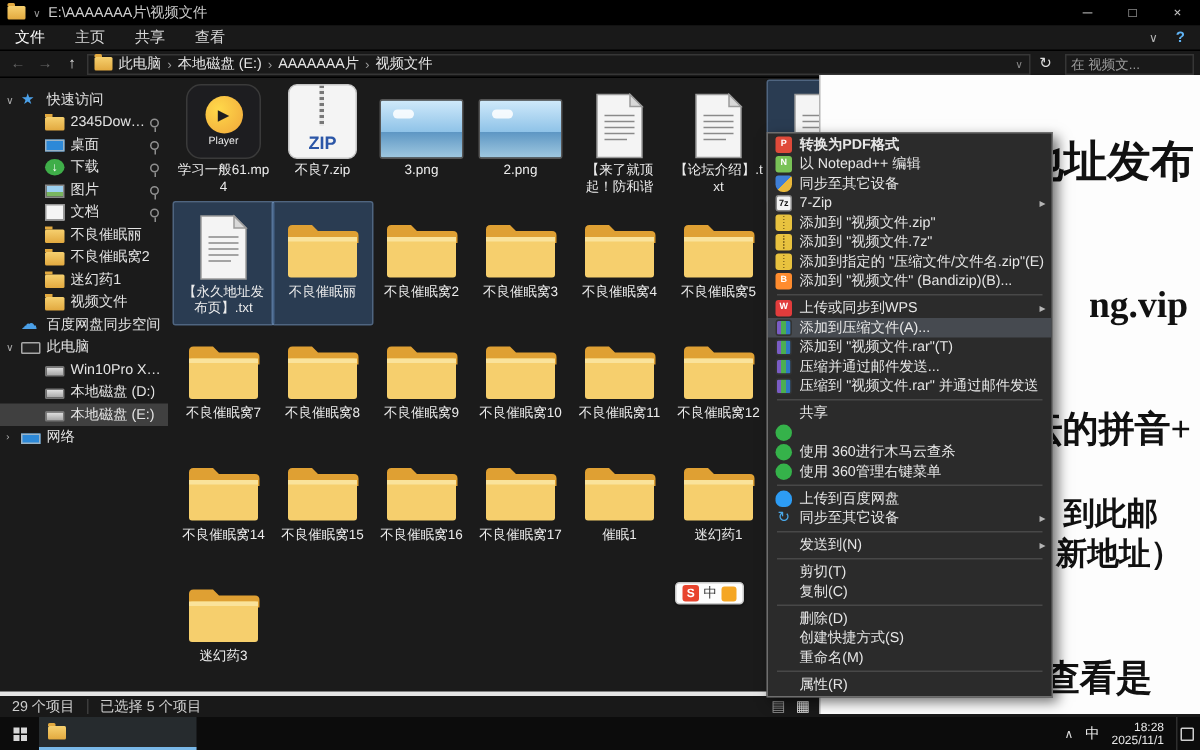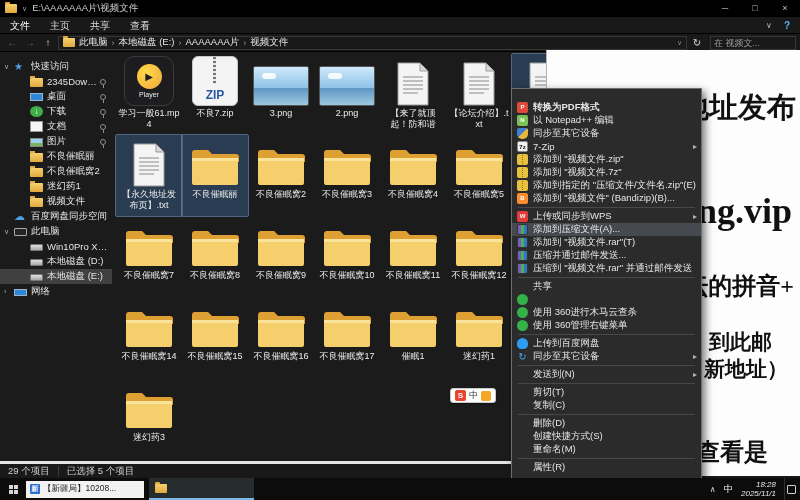--- a/index.html
+++ b/index.html
@@ -74,34 +74,34 @@
 
   .statusbar{height:17px;flex:0 0 17px;background:#191919;border-top:3px solid #e5e5e5;display:flex;align-items:center;gap:8px;padding:0 8px;color:#cfcfcf;font-size:9.5px;}
   .sb-div{width:1px;height:10px;background:#3c3c3c;}
   .view-toggles{margin-left:auto;display:flex;gap:7px;color:#9a9a9a;font-size:10px;padding-right:252px;}
   .view-toggles .active{color:#e8e8e8;}
 
   
   .overlay-doc{position:absolute;left:546px;top:50px;width:254px;height:426px;background:#fdfdfd;z-index:4;border-left:1px solid #b5b5b5;}
   .odl{position:absolute;color:#111;font-family:"Liberation Serif",serif;font-weight:700;white-space:nowrap;}
   .odl:nth-of-type(1){top:38px;right:4px;font-size:29px;}
-  .odl:nth-of-type(2){top:140px;right:8px;font-size:36px;text-align:center;}
+  .odl:nth-of-type(2){top:140px;right:8px;font-size:25px;text-align:center;}
   .odl:nth-of-type(3){top:220px;right:6px;font-size:24px;}
   .odl:nth-of-type(4){top:278px;right:28px;font-size:21px;margin-left:36px;}
   .odl:nth-of-type(5){top:305px;right:12px;font-size:21px;}
   .odl:nth-of-type(6){top:386px;right:32px;font-size:24px;}
 
   
   .ime-badge{position:absolute;left:450px;top:388px;height:15px;background:#fdfdfd;border:1px solid #c9c9c9;border-radius:3px;display:flex;align-items:center;gap:3px;padding:0 4px;z-index:6;box-shadow:0 1px 2px rgba(0,0,0,.4);}
   .ime-logo{width:11px;height:11px;background:#e8442e;border-radius:2px;color:#fff;font-weight:bold;font-size:8px;line-height:11px;text-align:center;}
   .ime-text{font-size:9px;color:#333;}
   .ime-grid{width:10px;height:10px;background:#f5a623;border-radius:2px;}
 
   
-  .ctx-menu{position:absolute;left:511px;top:88px;width:191px;background:#2b2b2b;border:1px solid #6e6e6e;box-shadow:3px 3px 8px rgba(0,0,0,.55);z-index:10;padding:12px 0;}
+  .ctx-menu{position:absolute;left:511px;top:88px;width:191px;background:#2b2b2b;border:1px solid #6e6e6e;box-shadow:3px 3px 8px rgba(0,0,0,.55);z-index:10;padding:1px 0;}
   .ctx-item{display:flex;align-items:center;height:13px;padding:0 4px 0 2px;color:#e6e6e6;font-size:9.5px;white-space:nowrap;overflow:hidden;}
   .ctx-item.hl{background:#464a50;}
   .ctx-item.bold .ctx-label{font-weight:bold;}
   .ctx-label{overflow:hidden;flex:1;}
   .ctx-arrow{color:#b5b5b5;font-size:8px;margin-left:4px;}
   .ctx-sep{height:1px;background:#484848;margin:2px 6px;}
   .mi{width:11px;height:11px;flex:0 0 11px;margin:0 5px 0 3px;border-radius:2px;font-weight:bold;font-size:6px;line-height:11px;text-align:center;color:#fff;}
   .mi.noico{background:transparent;}
   .mi.pdf{background:#e04a3a;}
   .mi.npp{background:#79c257;}
@@ -123,21 +123,21 @@
   .winlogo{display:grid;grid-template-columns:4px 4px;grid-template-rows:4px 4px;gap:1px;}
   .winlogo div{background:#d8d8d8;}
   .tb-search{width:118px;height:17px;background:#f2f2f2;display:flex;align-items:center;gap:3px;padding:0 4px;margin-right:5px;}
   .news-ico{width:10px;height:10px;background:#2d6fd0;color:#fff;font-weight:bold;font-size:7px;line-height:10px;text-align:center;border-radius:1px;flex:0 0 10px;}
   .tbs-txt{font-size:8.5px;color:#222;white-space:nowrap;overflow:hidden;}
   .task-app{height:22px;display:flex;align-items:center;gap:4px;padding:0 6px;background:#262b2e;border-bottom:2px solid #79b8e8;max-width:125px;}
   .applabel{color:#ddd;font-size:8.5px;white-space:nowrap;overflow:hidden;margin-top:38px;}
   .tray{margin-left:auto;display:flex;align-items:center;gap:8px;padding-right:3px;color:#ddd;}
   .chevup{font-size:8px;color:#ddd;}
   .tray-ime{font-size:9.5px;color:#eee;}
-  .clock{text-align:right;font-size:8px;line-height:9px;color:#e8e8e8;font-style:italic;}
+  .clock{text-align:right;font-size:8px;line-height:9px;color:#e8e8e8;}
   .notif{width:13px;height:22px;border-left:1px solid #2e2e2e;display:flex;align-items:center;justify-content:center;}
   .notif::after{content:"";width:7px;height:7px;border:1px solid #cfcfcf;border-radius:1px;}
 </style>
 </head>
 <body>
 
 <div class="screen">
 
   <div class="explorer">
 
@@ -208,28 +208,28 @@
             <span class="pin"></span>
           </div>
           <div class="sb-item lvl1">
             <span class="chev"></span>
             <span class="sbico download"></span>
             <span class="sblabel">下载</span>
             <span class="pin"></span>
           </div>
           <div class="sb-item lvl1">
             <span class="chev"></span>
+            <span class="sbico pic"></span>
+            <span class="sblabel">图片</span>
+            <span class="pin"></span>
+          </div>
+          <div class="sb-item lvl1">
+            <span class="chev"></span>
             <span class="sbico doc"></span>
             <span class="sblabel">文档</span>
-            <span class="pin"></span>
-          </div>
-          <div class="sb-item lvl1">
-            <span class="chev"></span>
-            <span class="sbico pic"></span>
-            <span class="sblabel">图片</span>
             <span class="pin"></span>
           </div>
           <div class="sb-item lvl1">
             <span class="chev"></span>
             <span class="sbico folder"></span>
             <span class="sblabel">不良催眠丽</span>
           </div>
           <div class="sb-item lvl1">
             <span class="chev"></span>
             <span class="sbico folder"></span>
@@ -729,24 +729,20 @@
 
   <div class="taskbar">
     <div class="start">
       <div class="winlogo">
           <div></div>
           <div></div>
           <div></div>
           <div></div>
         </div>
     </div>
-    <div class="tb-search">
-      <span class="news-ico">新</span>
-      <span class="tbs-txt">【新疆局】10208...</span>
-    </div>
     <div class="task-app">
       <span class="mini-folder"></span>
       <span class="applabel">E:\AAAAAAA片\视...</span>
     </div>
     <div class="tray">
       <span class="chevup">∧</span>
       <span class="tray-ime">中</span>
       <div class="clock">
         <div>18:28</div>
         <div>2025/11/1</div>

